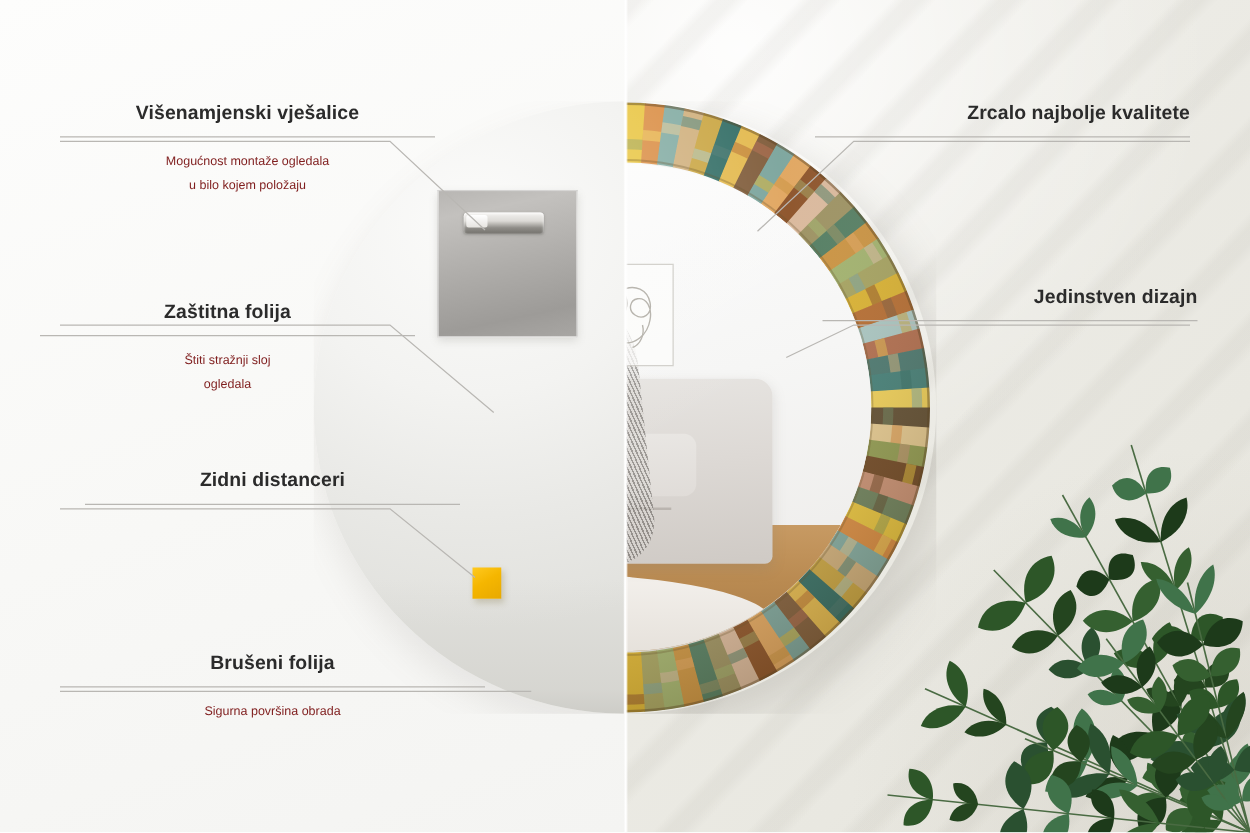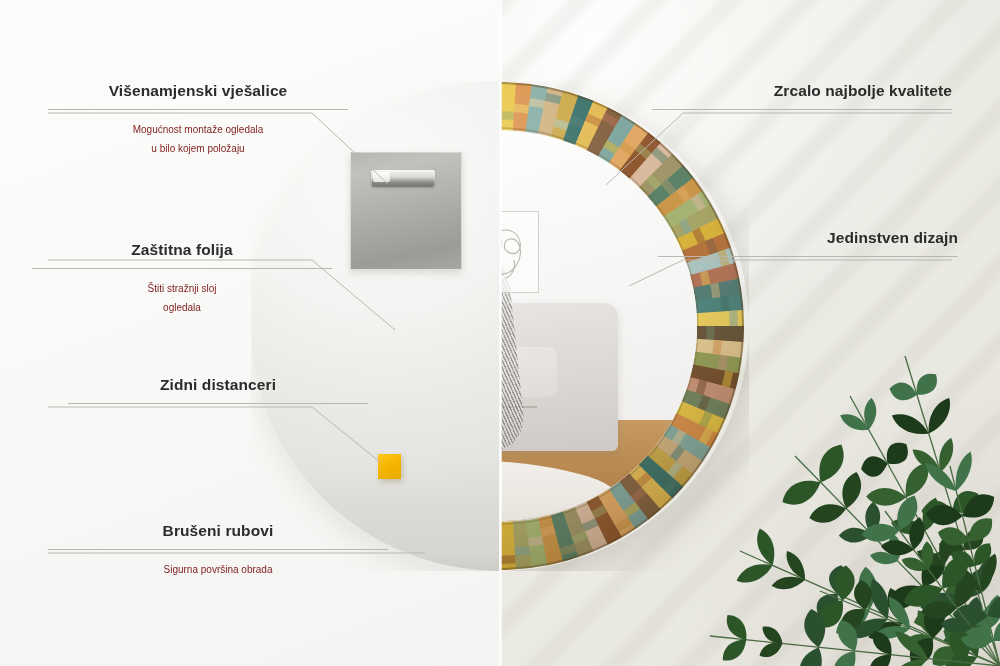--- a/index.html
+++ b/index.html
@@ -543,21 +543,21 @@
     <div class="c-desc">Štiti stražnji sloj
 ogledala</div>
   </div>
 
   <div class="callout left" style="left:48px; top:376px; width:300px;margin-left:20px;">
     <div class="c-title">Zidni distanceri</div>
     <div class="c-rule"></div>
   </div>
 
   <div class="callout left" style="left:48px; top:522px; width:340px;">
-    <div class="c-title">Brušeni rubovi</div>
+    <div class="c-title">Brušeni folija</div>
     <div class="c-rule"></div>
     <div class="c-desc">Sigurna površina obrada</div>
   </div>
 
   <div class="callout right" style="left:652px; top:82px; width:300px;">
     <div class="c-title">Zrcalo najbolje kvalitete</div>
     <div class="c-rule"></div>
   </div>
 
   <div class="callout right" style="left:658px; top:229px; width:300px;">

